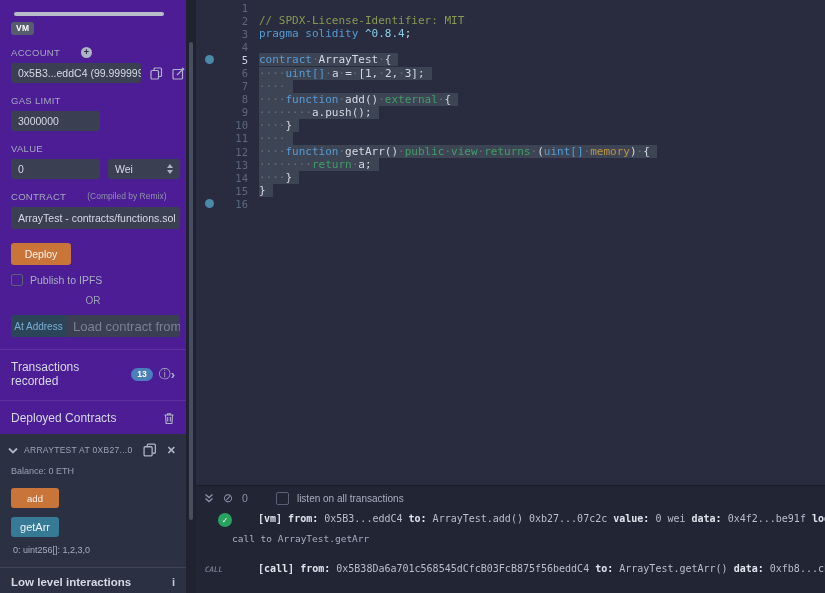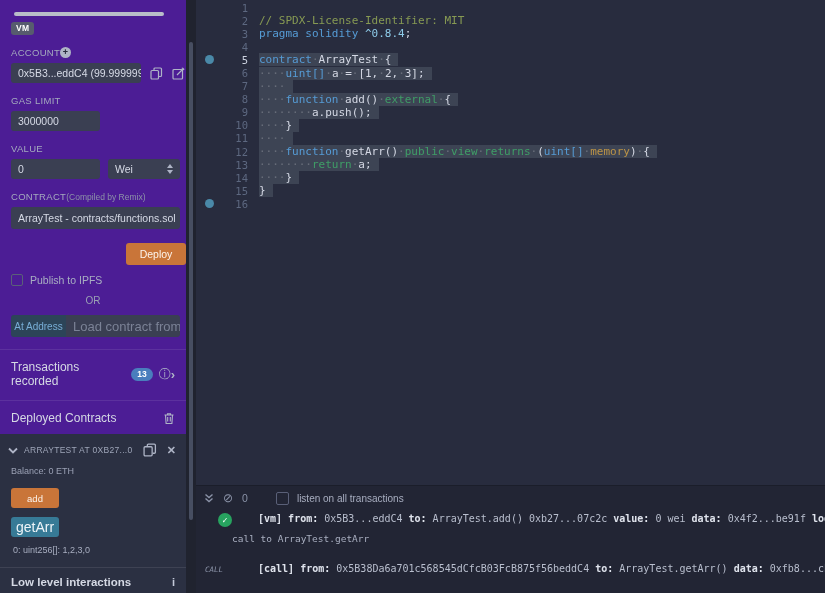--- a/index.html
+++ b/index.html
@@ -5,21 +5,21 @@
   * { margin:0; padding:0; box-sizing:border-box; }
   html,body { width:825px; height:593px; overflow:hidden; background:#262a3b;
     font-family:"Liberation Sans", sans-serif; }
   .app { position:relative; width:825px; height:593px; display:flex; }
 
   
   .panel { width:186px; height:593px; background:#4c1d95; position:relative; flex:none; overflow:hidden; }
   .slider-bar { margin:12px 0 0 14px; width:150px; height:4px; background:#b9bdc9; border-radius:2px; }
   .vm-badge { display:inline-block; margin:6px 0 0 11px; padding:1px 5px 2px; background:#575c6e; color:#fff;
     font-size:8.5px; font-weight:bold; border-radius:3px; letter-spacing:.3px; }
-  .lbl { margin:12px 0 0 11px; font-size:9.5px; color:#a4aabe; letter-spacing:.3px; display:flex; align-items:flex-end; gap:0; }
+  .lbl { margin:12px 0 0 11px; font-size:9.5px; color:#a4aabe; letter-spacing:.3px; display:flex; align-items:flex-start; gap:21px; }
   .lbl-sub { font-size:8.5px; color:#8d93a8; letter-spacing:0; font-weight:normal; }
   .plus-circle { width:11px; height:11px; border-radius:50%; background:#aeb4c6; color:#262a3b; font-size:9px; font-weight:bold;
     display:inline-flex; align-items:center; justify-content:center; line-height:1; }
   .row { display:flex; align-items:center; margin-left:11px; }
   .field { background:#3a3f52; border-radius:3px; color:#d6dae6; font-size:10.5px; display:flex; align-items:center;
     padding:0 7px; overflow:hidden; white-space:nowrap; }
   .sel-field { justify-content:space-between; }
   .stepper { display:flex; flex-direction:column; gap:2px; margin-left:4px; flex:none; }
   .stepper i { width:0; height:0; border-left:3.5px solid transparent; border-right:3.5px solid transparent; }
   .stepper .up { border-bottom:4px solid #aeb4c6; }
@@ -142,21 +142,21 @@
     <div class="row" style="margin-top:5px;">
       <div class="field sel-field" style="width:169px; height:22px;">
         <span>ArrayTest - contracts/functions.sol</span>
         <span class="stepper">
             <i class="up"></i>
             <i class="dn"></i>
           </span>
       </div>
     </div>
 
-    <div class="row" style="margin-top:14px;justify-content:flex-end;">
+    <div class="row" style="margin-top:14px;">
       <button class="btn btn-orange" style="width:60px; height:22px;">Deploy</button>
     </div>
     <div class="row" style="margin-top:9px; gap:7px;">
       <span class="checkbox"></span>
       <span style="font-size:10.5px; color:#a8aec2;">Publish to IPFS</span>
     </div>
     <div style="margin-top:9px; text-align:center; font-size:10px; color:#9aa0b4;">OR</div>
     <div class="row" style="margin-top:9px; gap:0;">
       <button class="btn btn-ataddr" style="width:55px; height:22px; font-size:10px; border-radius:3px 0 0 3px;">At Address</button>
       <div class="field" style="width:114px; height:22px; border-radius:0 3px 3px 0;">
@@ -196,21 +196,21 @@
               <path d="M4 3.5V2a1 1 0 0 1 1-1h5.5a1 1 0 0 1 1 1v6.5a1 1 0 0 1-1 1H9"></path>
             </svg>
         </span>
         <span class="icon-btn" style="font-size:11px; font-weight:bold;">✕</span>
       </div>
       <div class="small-gray" style="margin:9px 0 0 11px;">Balance: 0 ETH</div>
       <div class="row" style="margin-top:12px;">
         <button class="btn btn-orange" style="width:48px; height:20px; font-size:9.5px;">add</button>
       </div>
       <div class="row" style="margin-top:9px;">
-        <button class="btn btn-steel" style="width:48px; height:20px; font-size:14px;">getArr</button>
+        <button class="btn btn-steel" style="width:48px; height:20px; font-size:11px;">getArr</button>
       </div>
       <div class="out-val">0: uint256[]: 1,2,3,0</div>
 
       <div class="divider"></div>
       <div class="sec-row" style="padding-top:8px;">
         <span style="font-size:11.5px; font-weight:bold; color:#d5d9e4;">Low level interactions</span>
         <span style="margin-left:auto; font-size:11px; font-weight:bold; color:#c3c9d8;">i</span>
       </div>
 
     </div>

